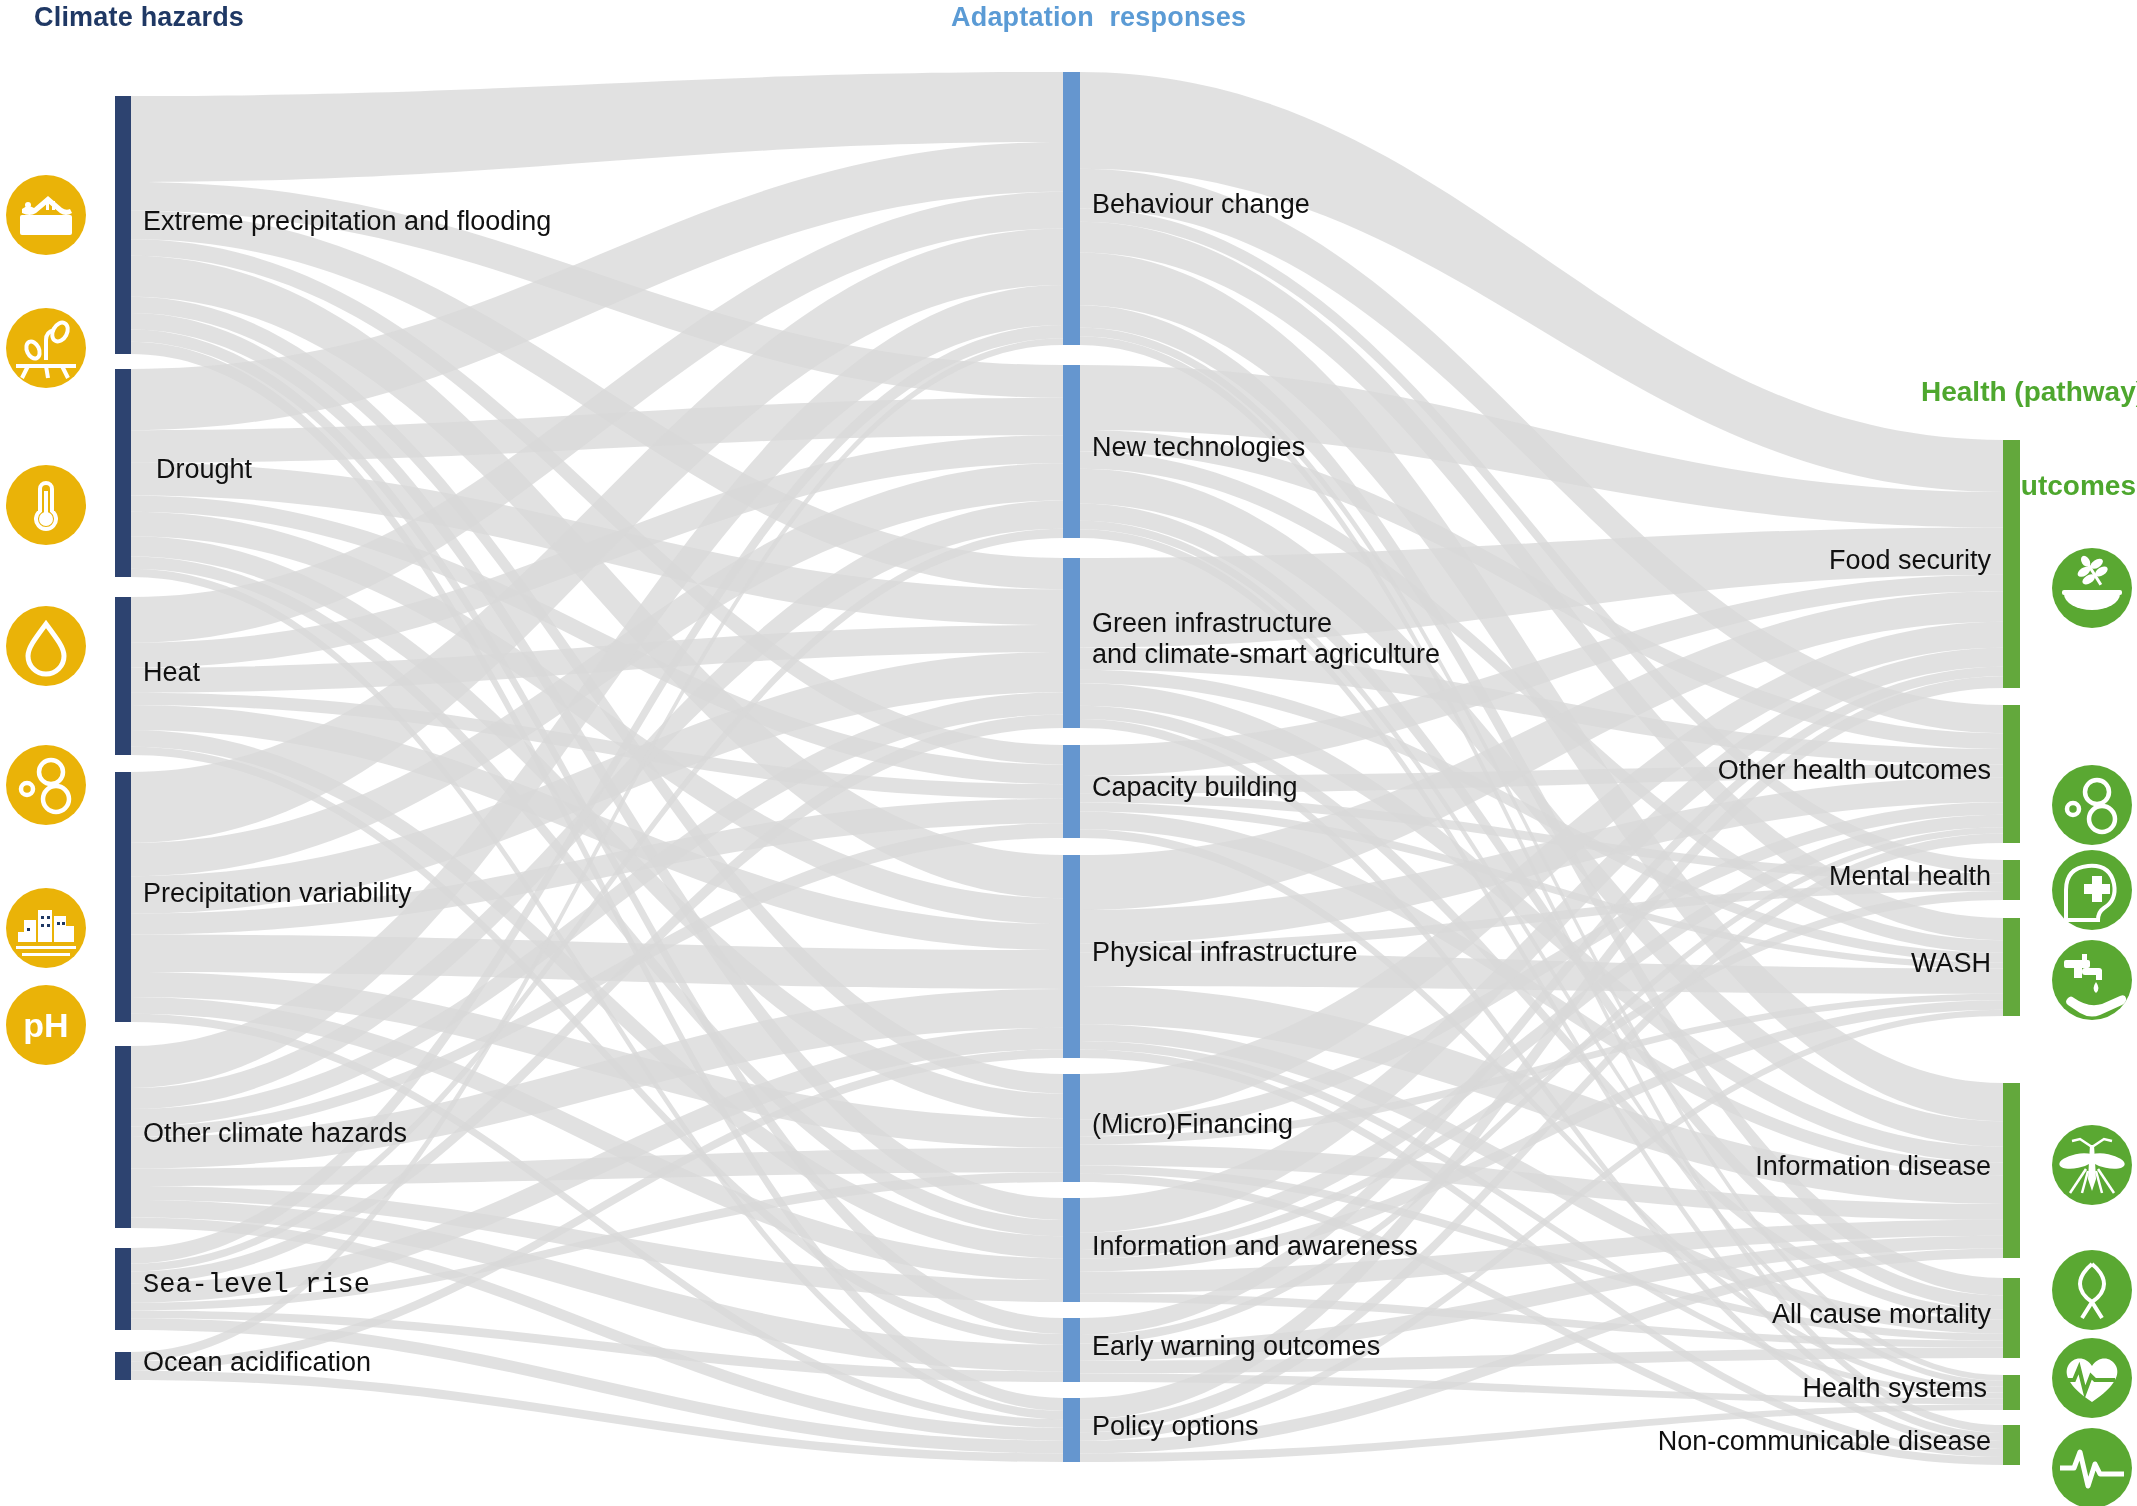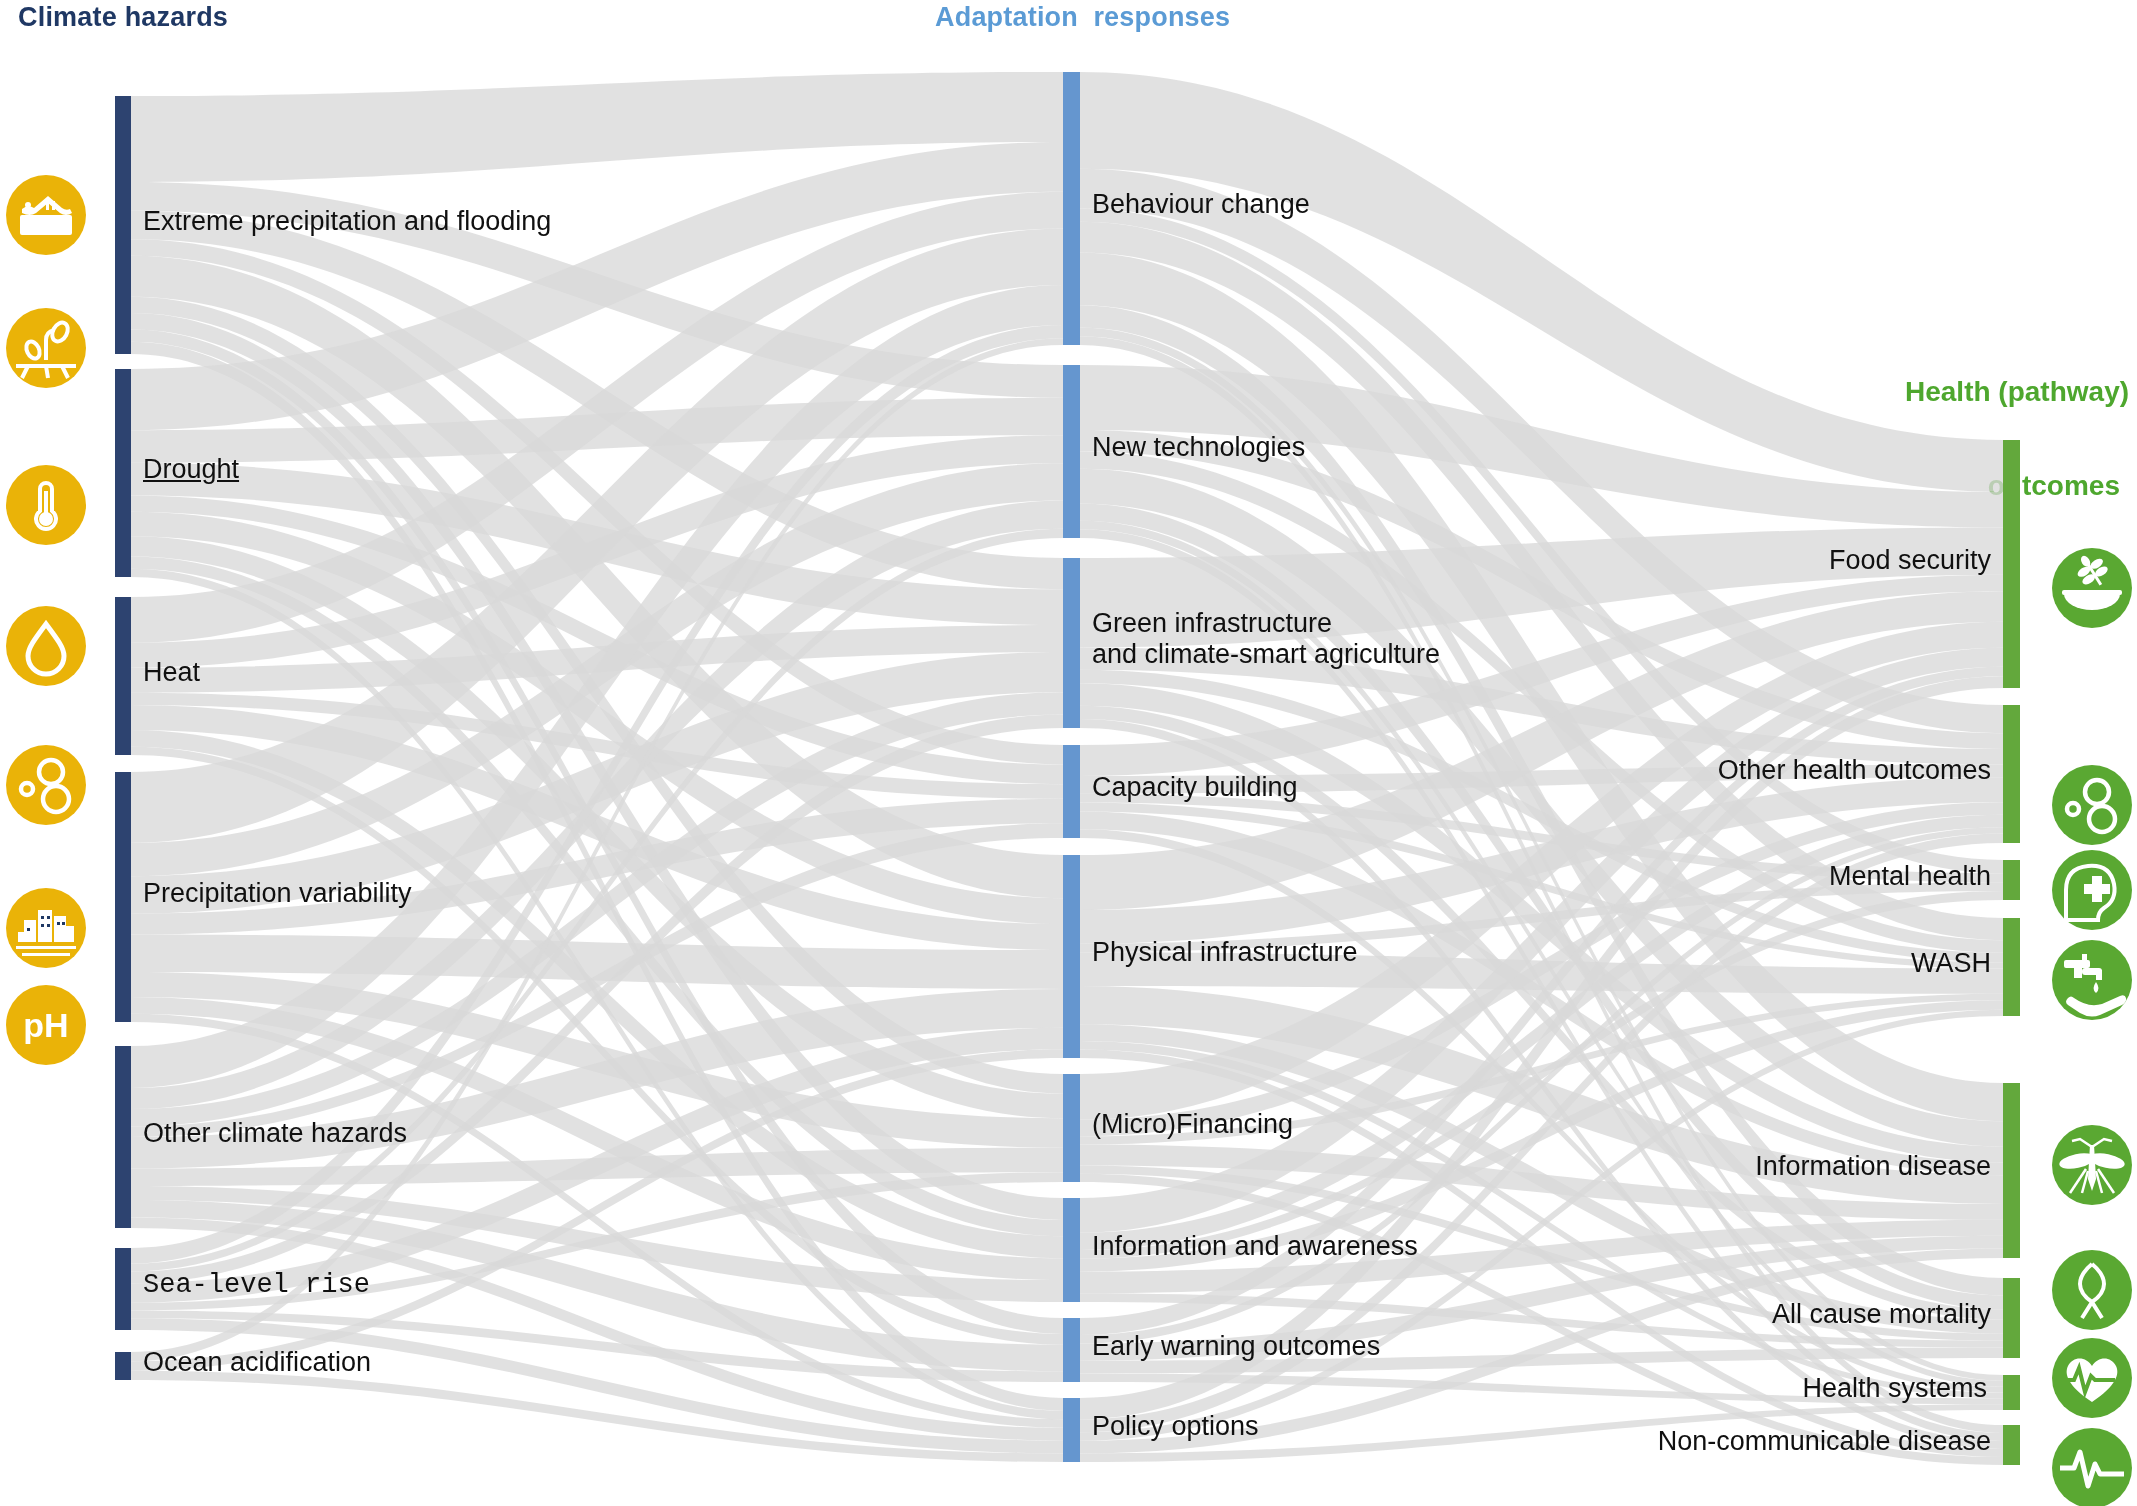--- a/index.html
+++ b/index.html
@@ -1,18 +1,18 @@
 <!DOCTYPE html>
 <html><head>
 <meta charset="utf-8">
 <style>
   html,body{margin:0;padding:0;background:#ffffff;}
   body{width:2137px;height:1506px;position:relative;overflow:hidden;
        font-family:"Liberation Sans","DejaVu Sans",sans-serif;}
-  .hdr{position:absolute;font-weight:bold;white-space:pre;}
+  .hdr{position:absolute;font-weight:bold;white-space:pre;margin-left:16px;}
   #hdr-left{left:18px;top:2px;font-size:27px;color:#1f3864;letter-spacing:.2px;}
   #hdr-mid{left:935px;top:2px;font-size:27px;color:#5b9bd5;letter-spacing:.2px;}
   #hdr-right{left:1905px;top:313px;font-size:28px;color:#55a githubass;}
   #hdr-right{color:#4ea72e;text-align:right;width:215px;line-height:1.12;}
   svg.sankey{position:absolute;left:0;top:0;width:2137px;height:1506px;}
   .nodelabel{position:absolute;font-size:27px;color:#101010;white-space:pre;line-height:1.14;}
   .nodelabel.r{text-align:left;}
   .ic{position:absolute;border-radius:50%;display:block;}
   .ic.blue{background:#eab308;}
   .ic.green{background:#5aa832;}
@@ -167,21 +167,21 @@
       <rect x="2003" y="918" width="17" height="98" fill="#63a83c"></rect>
       <rect x="2003" y="1083" width="17" height="175" fill="#63a83c"></rect>
       <rect x="2003" y="1278" width="17" height="80" fill="#63a83c"></rect>
       <rect x="2003" y="1375" width="17" height="35" fill="#63a83c"></rect>
       <rect x="2003" y="1425" width="17" height="40" fill="#63a83c"></rect>
     </g>
 </svg>
 
 <div id="labels-layer">
     <div class="nodelabel" style="top: 205.5px; left: 143px;"><div>Extreme precipitation and flooding</div></div>
-    <div class="nodelabel" style="top: 453.5px; left: 143px; text-decoration: underline;"><div>Drought</div></div>
+    <div class="nodelabel" style="top: 453.5px; left: 156px;"><div>Drought</div></div>
     <div class="nodelabel" style="top: 656.5px; left: 143px;"><div>Heat</div></div>
     <div class="nodelabel" style="top: 877.5px; left: 143px;"><div>Precipitation variability</div></div>
     <div class="nodelabel" style="top: 1117.5px; left: 143px;"><div>Other climate hazards</div></div>
     <div class="nodelabel" style="top: 1269.5px; left: 143px; font-family: Liberation Mono, monospace;"><div>Sea-level rise</div></div>
     <div class="nodelabel" style="top: 1346.5px; left: 143px;"><div>Ocean acidification</div></div>
     <div class="nodelabel" style="top: 189px; left: 1092px;"><div>Behaviour change</div></div>
     <div class="nodelabel" style="top: 432px; left: 1092px;"><div>New technologies</div></div>
     <div class="nodelabel" style="top: 608px; left: 1092px;"><div>Green infrastructure</div><div>and climate-smart agriculture</div></div>
     <div class="nodelabel" style="top: 772px; left: 1092px;"><div>Capacity building</div></div>
     <div class="nodelabel" style="top: 937px; left: 1092px;"><div>Physical infrastructure</div></div>

